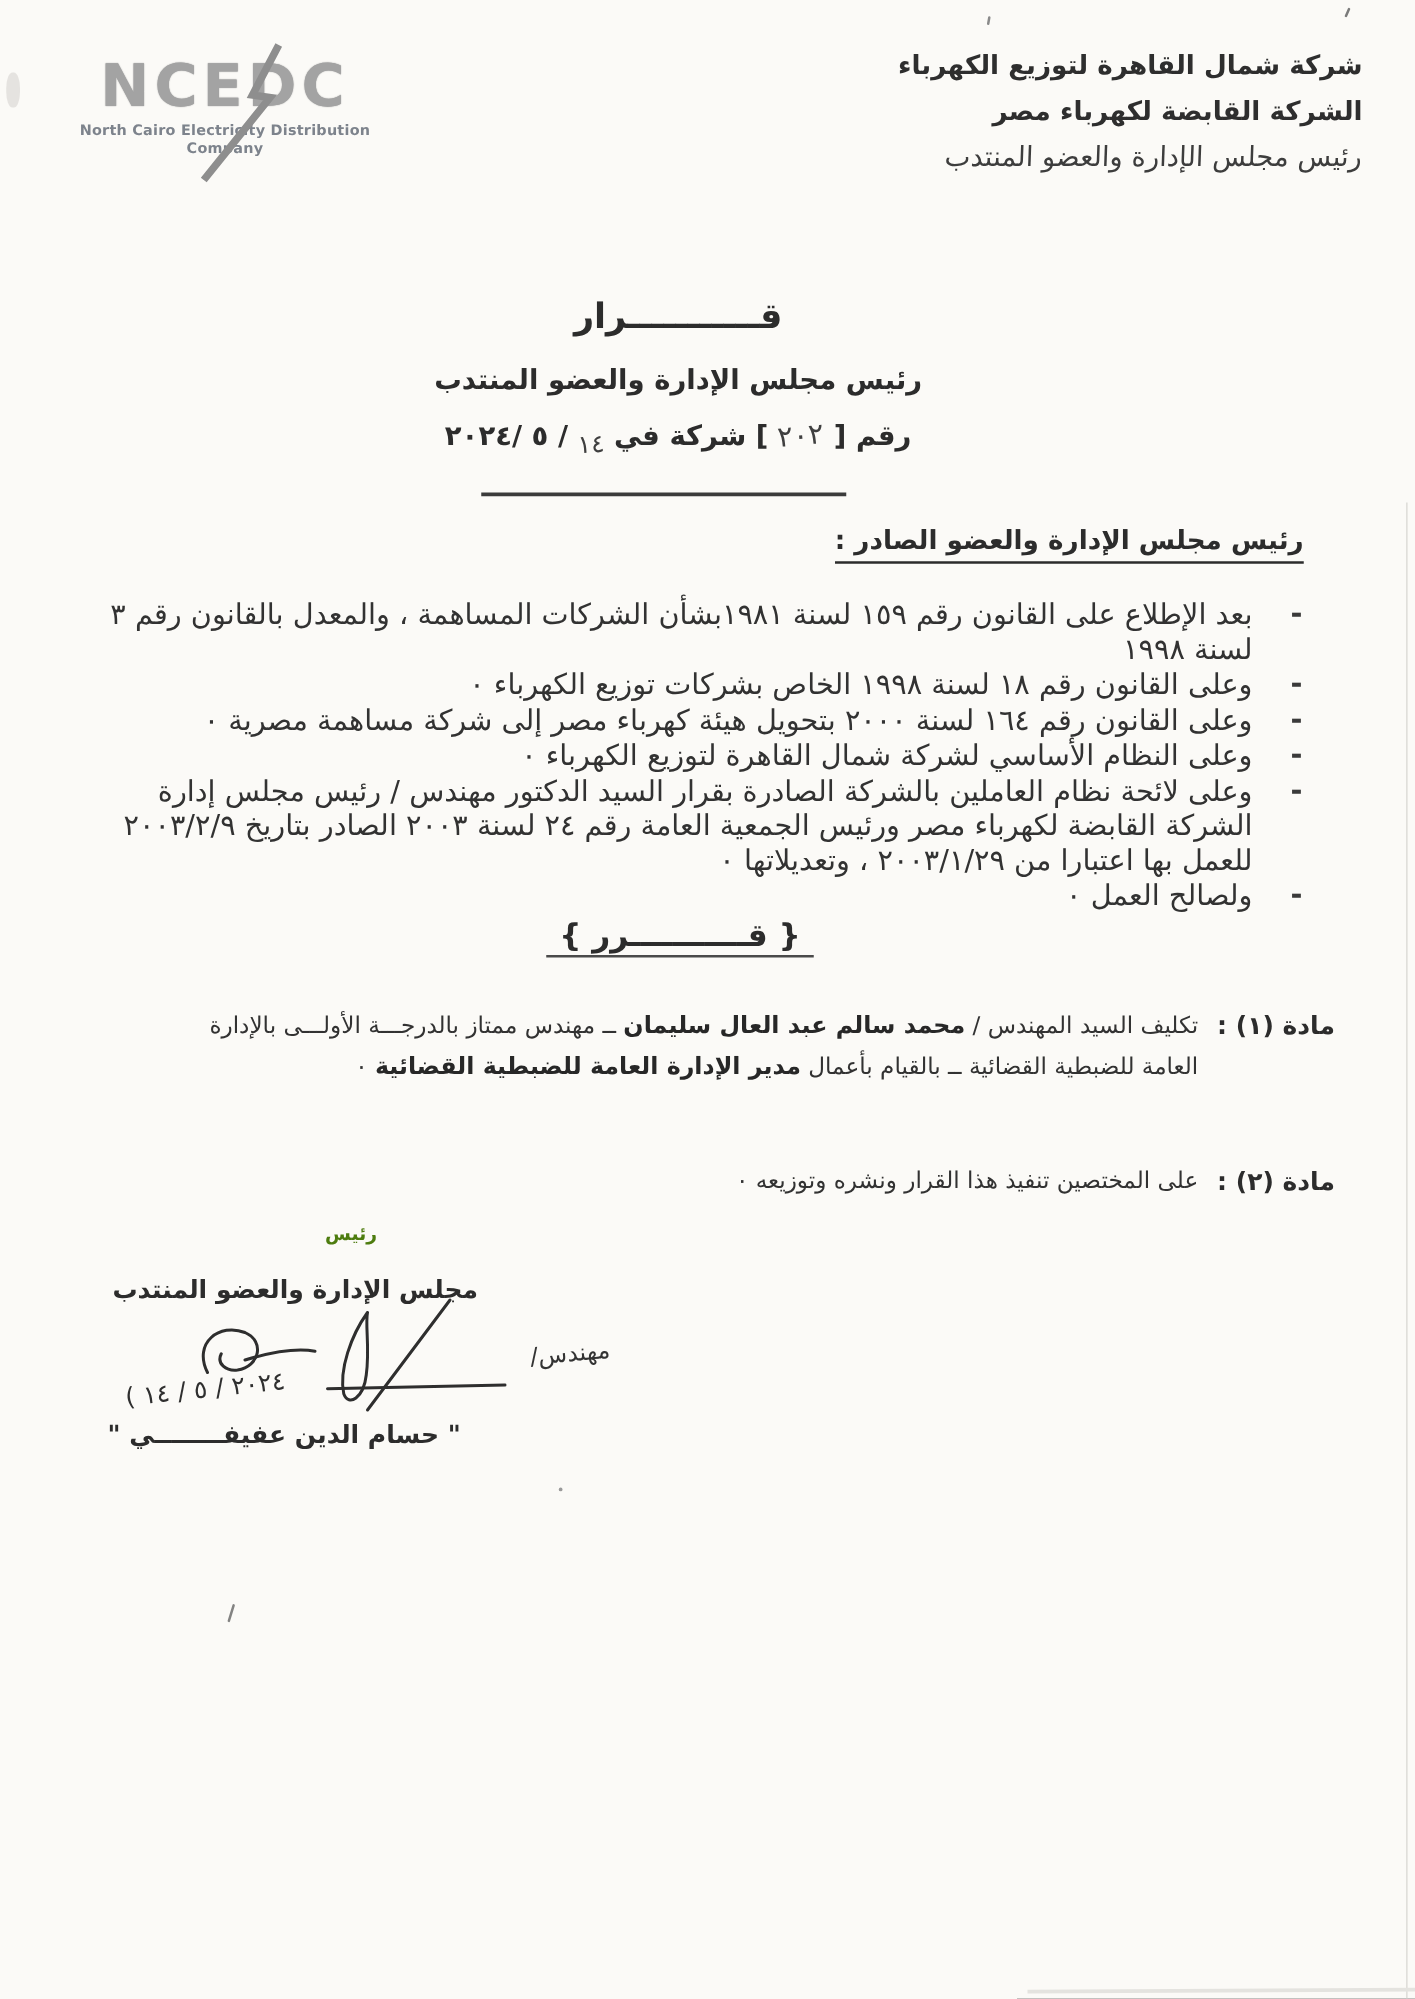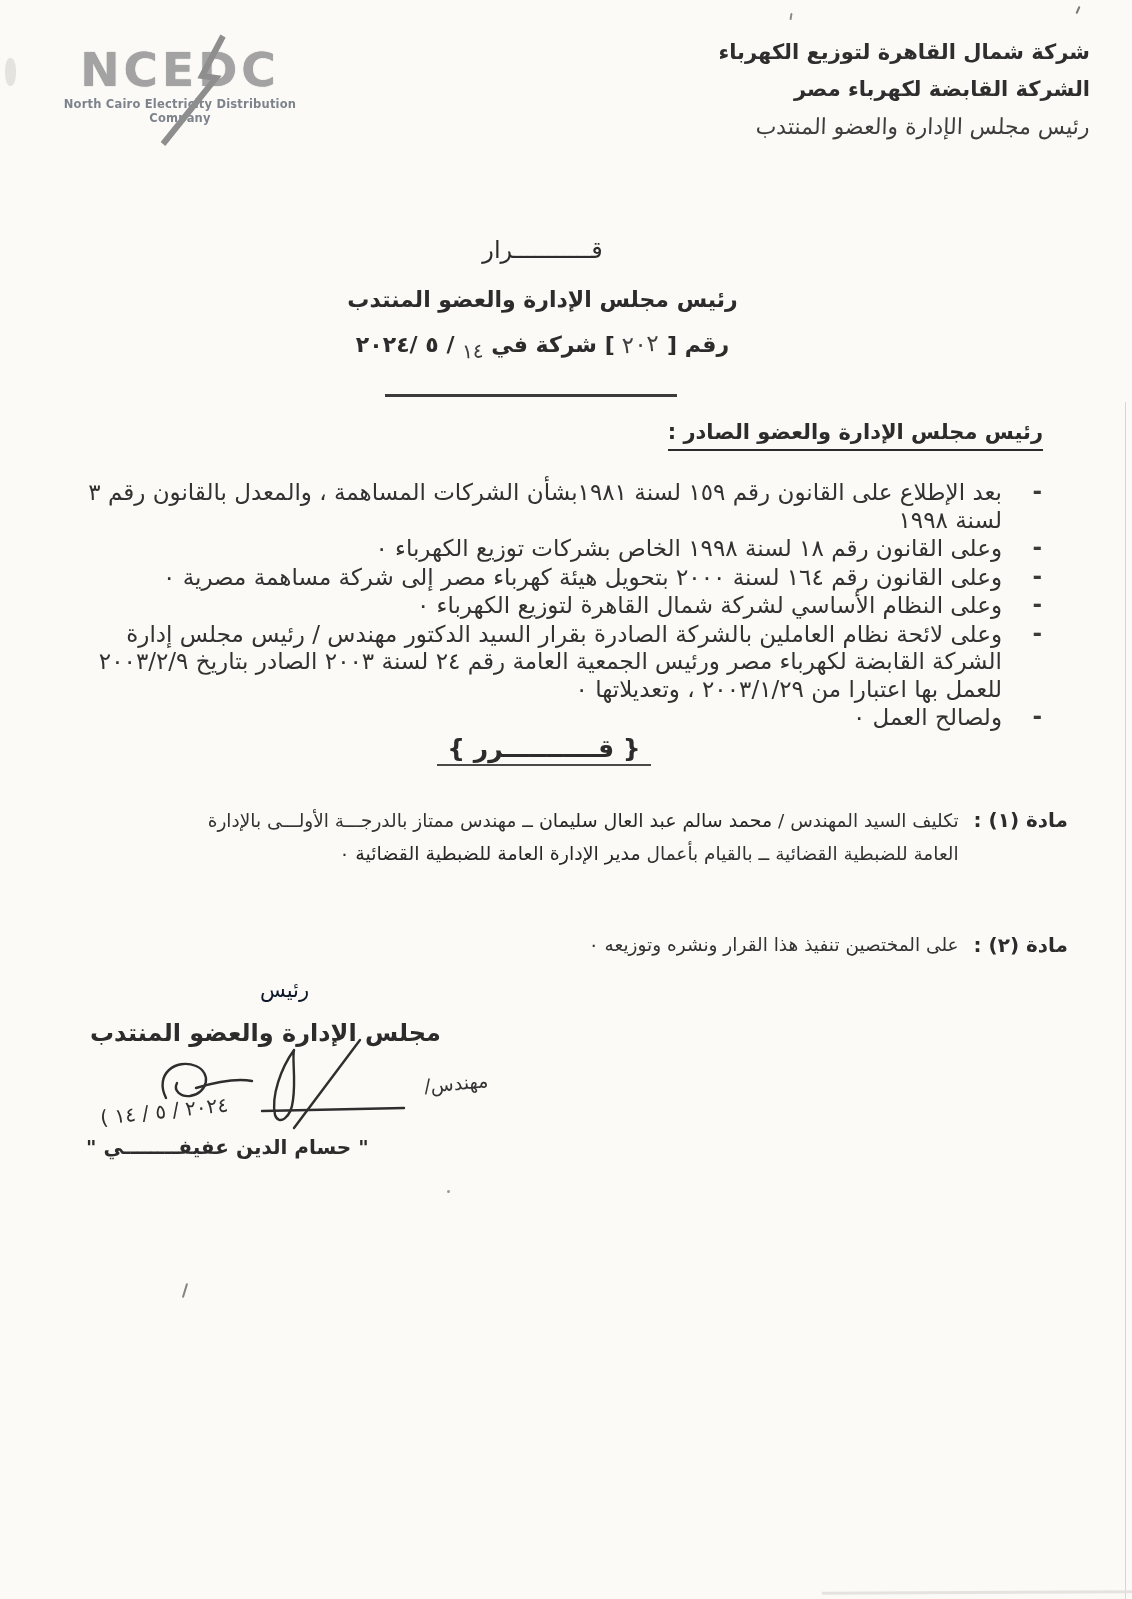--- a/index.html
+++ b/index.html
@@ -10,21 +10,21 @@
   .lh-line{font-size:21px;font-weight:700;line-height:37px;color:#2e2e2e;letter-spacing:.2px;}
   .lh-line.calligraphic{font-weight:400;font-size:22px;color:#3d3d3d;transform:skewX(-2deg);}
   
   .logo{position:absolute;top:46px;left:50px;width:260px;text-align:center;}
   .logo-acronym{font-size:47px;font-weight:800;letter-spacing:4px;color:#a3a3a3;
                 text-shadow:0 0 1px #8c8c8c;line-height:1;}
   .logo-caption{font-size:11.5px;font-weight:700;color:#7d838c;margin-top:4px;letter-spacing:.2px;}
   .logo-bolt{position:absolute;top:-14px;left:0;pointer-events:none;}
   
   .doc-title{position:absolute;top:236px;left:0;width:1085px;text-align:center;direction:rtl;}
-  .title-word{font-size:24px;font-weight:400;color:#2c2c2c;}
+  .title-word{font-size:28px;font-weight:700;color:#2c2c2c;}
   .title-line2{font-size:22px;font-weight:800;margin-top:23px;color:#2c2c2c;}
   .title-num{font-size:22px;font-weight:800;margin-top:19px;color:#2c2c2c;}
   .hw{font-weight:400;display:inline-block;}
   .hw-num{transform:rotate(-5deg);font-size:23px;color:#3f3f3f;}
   .hw-day{transform:translateY(6px) rotate(-3deg);font-size:20px;color:#3f3f3f;}
   .title-underline{position:absolute;top:394px;left:385px;width:292px;height:3px;background:#3b3b3b;}
   
   .preamble-heading{position:absolute;top:420px;right:89px;direction:rtl;font-size:21px;
                     font-weight:800;color:#2c2c2c;border-bottom:2.5px solid #2c2c2c;padding-bottom:5px;}
   .preamble-list{position:absolute;top:479px;right:88px;width:978px;direction:rtl;
@@ -37,25 +37,25 @@
   .decision-word{display:inline-block;font-size:25px;font-weight:800;color:#2c2c2c;
                  border-bottom:2.5px solid #4a4a4a;padding:0 10px 1px;}
   
   .article{position:absolute;right:64px;width:1005px;direction:rtl;display:flex;gap:15px;
            font-size:18.5px;line-height:32px;color:#323232;text-align:right;}
   .article-1{top:804px;}
   .article-2{top:929px;}
   .article-label{flex:none;font-weight:800;font-size:20px;color:#2c2c2c;white-space:nowrap;}
   .article-body{max-width:800px;}
   .article-2 .article-body{max-width:520px;text-align:center;}
-  .article-bold{font-weight:400;font-size:19px;color:#272727;}
+  .article-bold{font-weight:700;font-size:19px;color:#272727;}
   
   .sig{position:absolute;left:86px;top:978px;width:430px;height:210px;direction:rtl;}
-  .sig-title1{position:absolute;top:0;left:174px;font-size:21px;font-weight:400;color:#0f172a;}
-  .sig-title2{position:absolute;top:41px;left:4px;font-size:24px;font-weight:800;color:#2c2c2c;white-space:nowrap;}
+  .sig-title1{position:absolute;top:0;left:174px;font-size:15px;font-weight:700;color:#4d7c0f;}
+  .sig-title2{position:absolute;top:41px;left:4px;font-size:20px;font-weight:800;color:#2c2c2c;white-space:nowrap;}
   .sig-prefix{position:absolute;top:94px;left:338px;font-size:19px;color:#333;
               transform:rotate(-5deg);white-space:nowrap;}
   .sig-scribble{position:absolute;top:60px;left:56px;}
   .sig-date{position:absolute;top:121px;left:14px;font-size:20px;color:#2f2f2f;direction:ltr;
             transform:rotate(-6deg);white-space:nowrap;letter-spacing:1px;}
   .sig-name{position:absolute;top:157px;left:0;font-size:20px;font-weight:800;color:#2c2c2c;white-space:nowrap;}
   
   .edge-right{position:absolute;top:402px;right:6px;width:1px;height:1197px;background:#d7d6d2;}
   .edge-bottom{position:absolute;bottom:5px;left:822px;width:310px;height:3px;background:#e4e3df;
                transform:rotate(-.3deg);}

